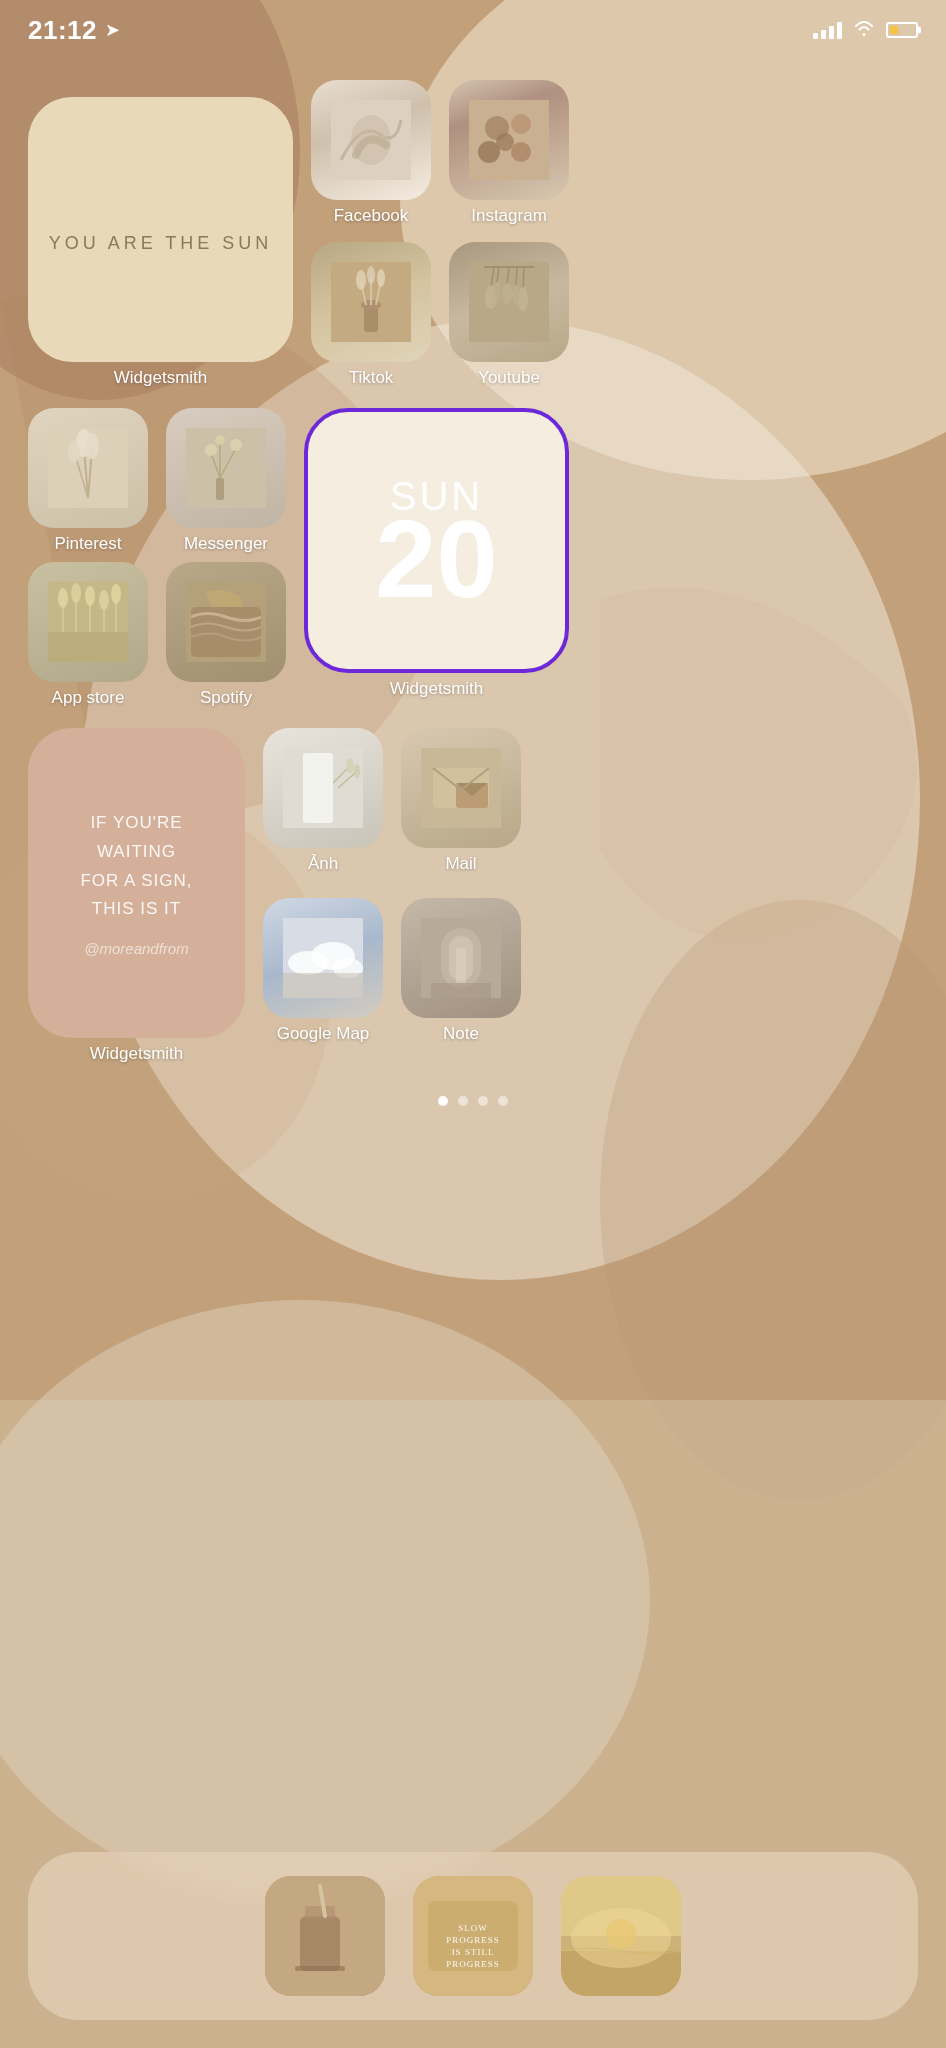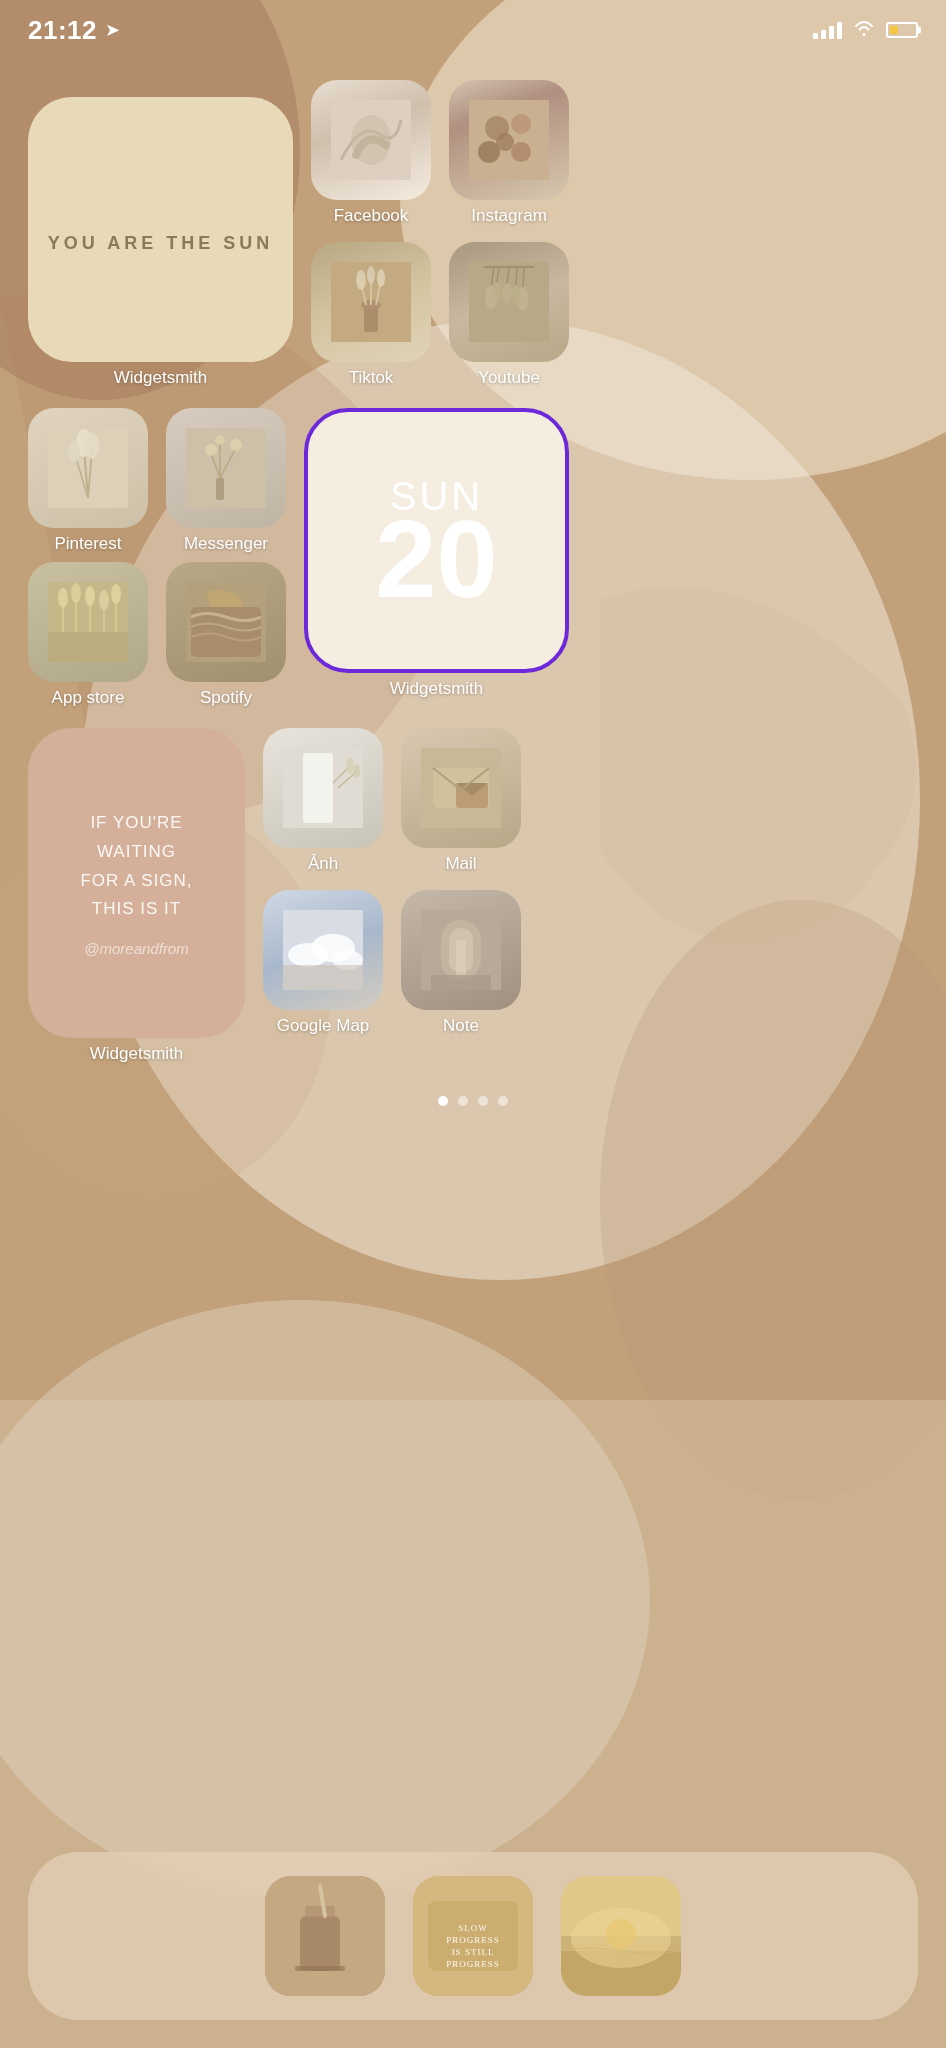--- a/index.html
+++ b/index.html
@@ -159,21 +159,21 @@
       border-radius: 44px;
       background: #e8d9b8;
       display: flex;
       align-items: center;
       justify-content: center;
       flex-shrink: 0;
     }
 
     .widget-sun-text {
       font-size: 18px;
-      font-weight: 700;
+      font-weight: 400;
       letter-spacing: 4px;
       color: #8a7a5a;
       text-align: center;
       line-height: 1.6;
       margin-top: 28px;
     }
 
     
     .row2 {
       display: flex;
@@ -250,21 +250,21 @@
     .widget-quote-author {
       font-size: 15px;
       color: rgba(255,255,255,0.6);
       margin-top: 16px;
       font-style: italic;
     }
 
     .col-2x2-right {
       display: flex;
       flex-direction: column;
-      gap: 16px;
+      gap: 24px;
       flex: 1;
     }
 
     
     .page-dots {
       display: flex;
       justify-content: center;
       gap: 10px;
       margin-top: 28px;
     }

